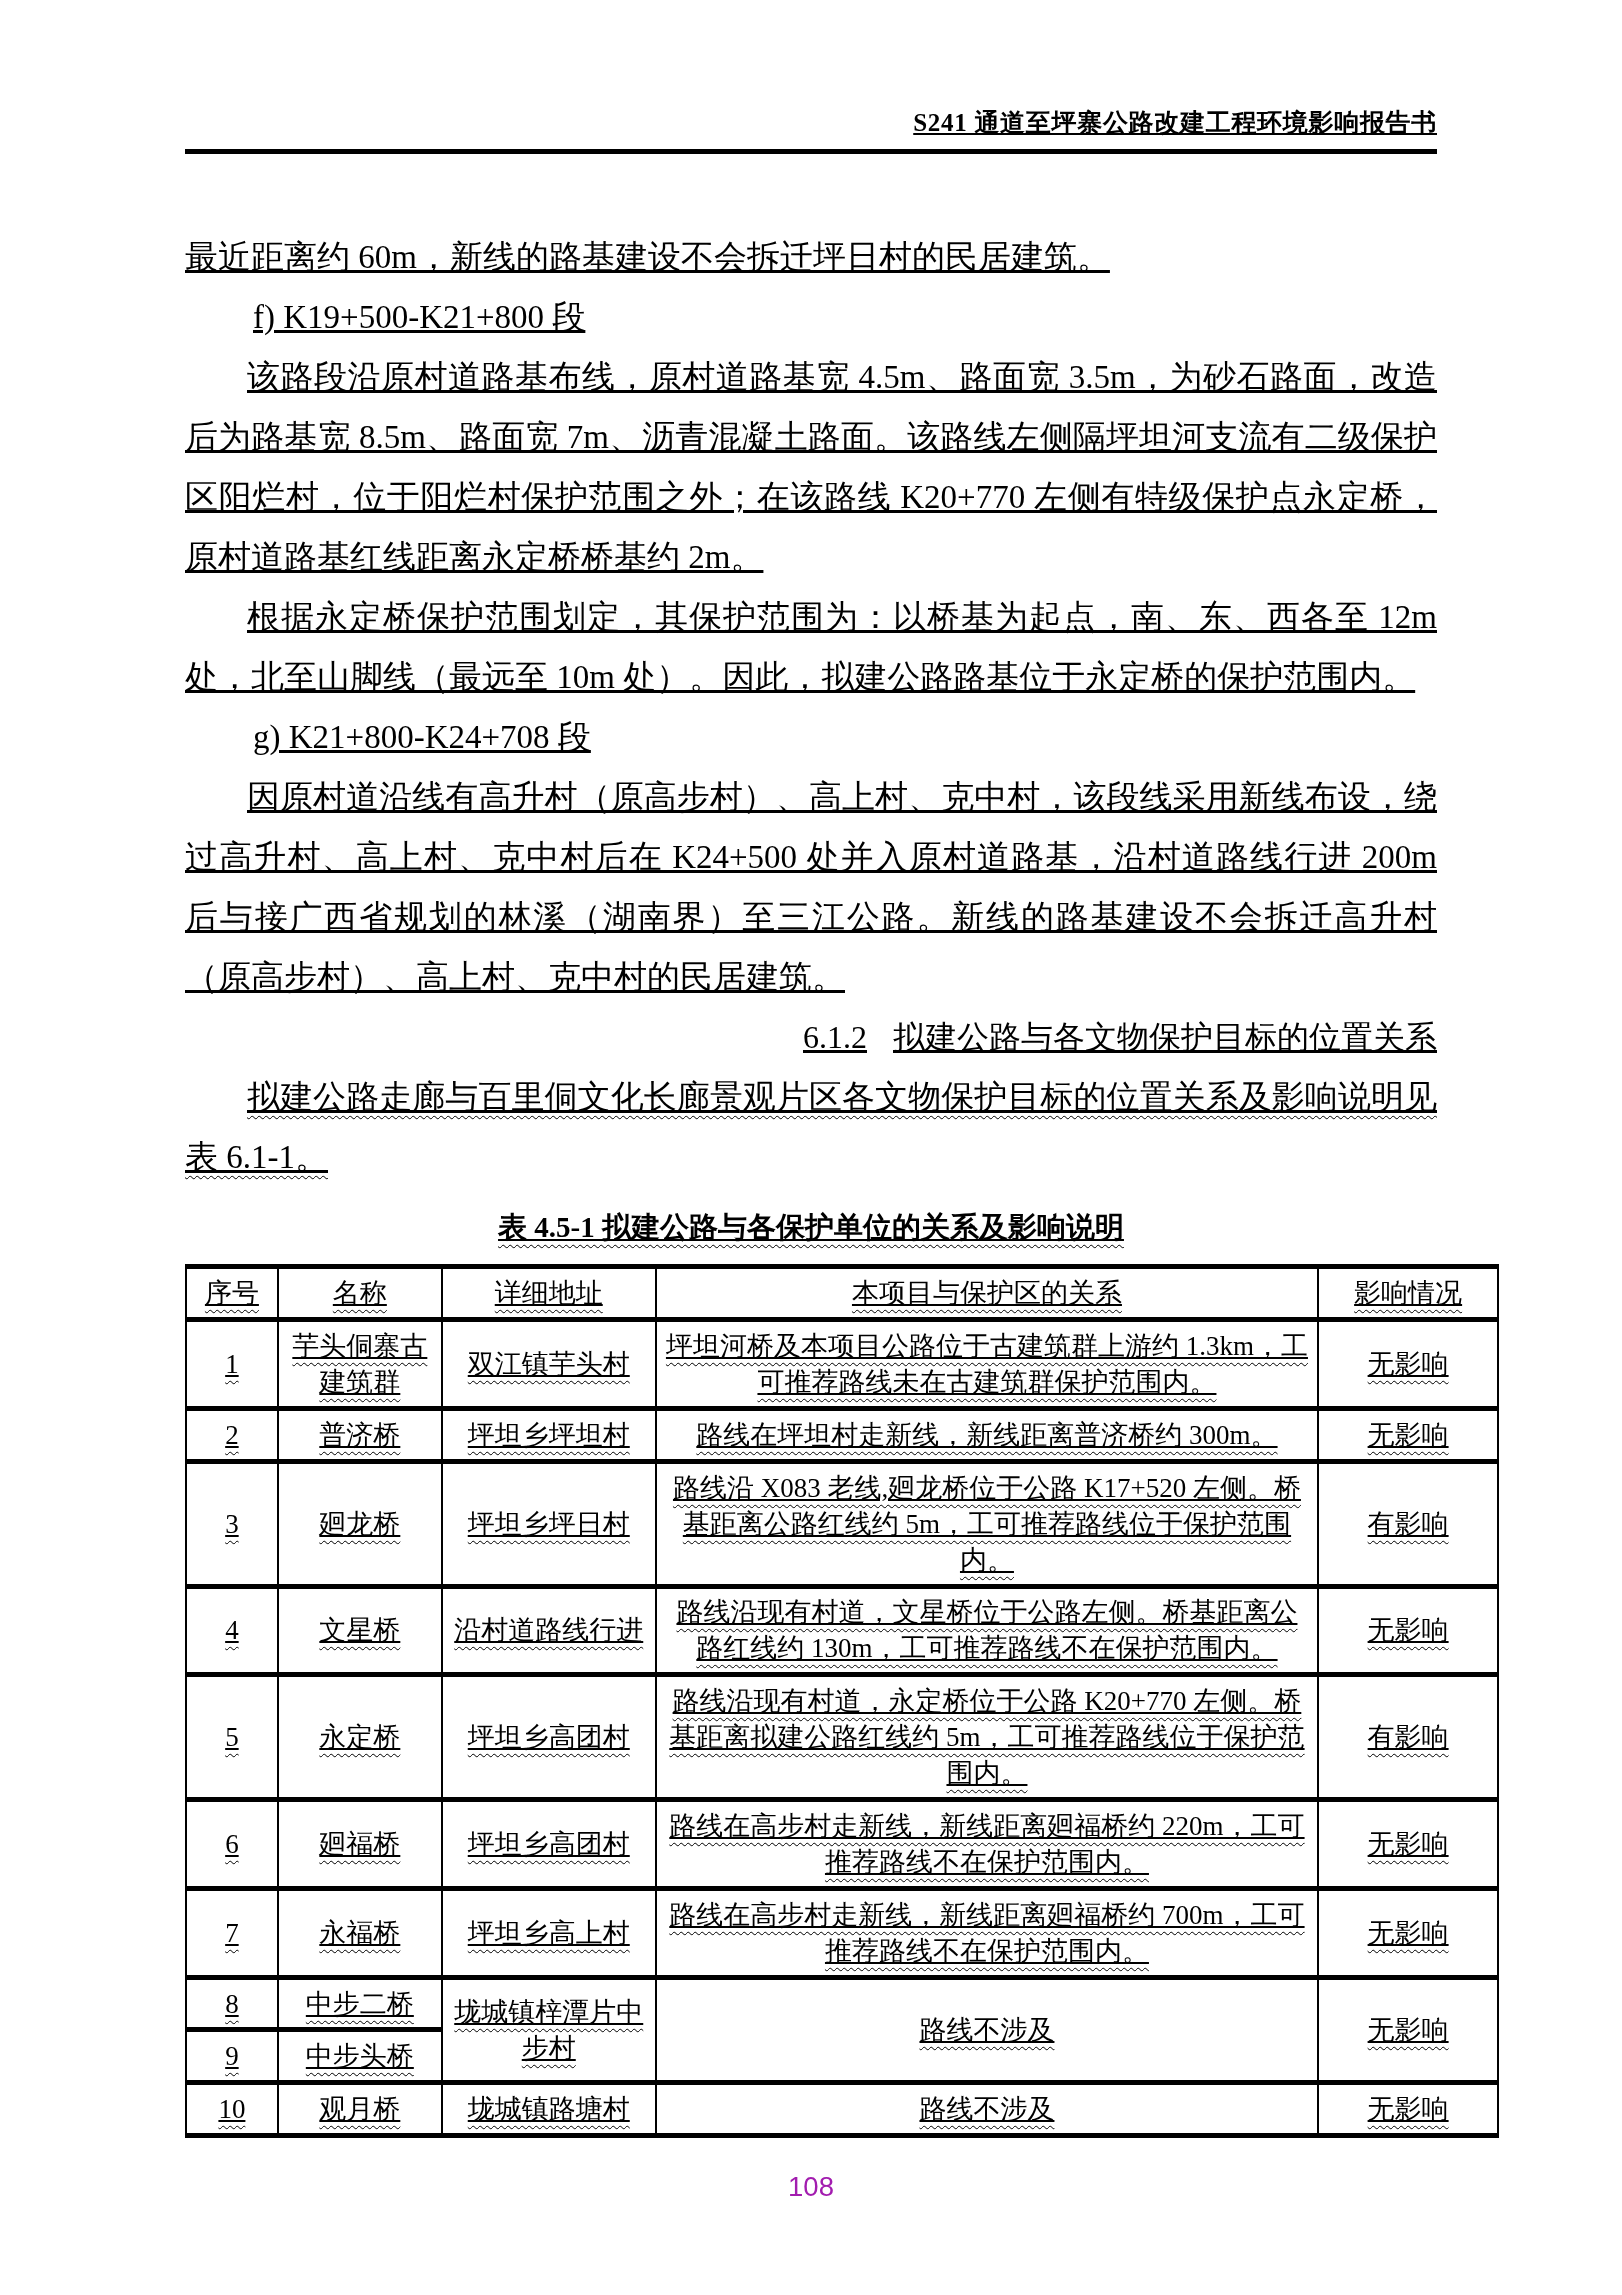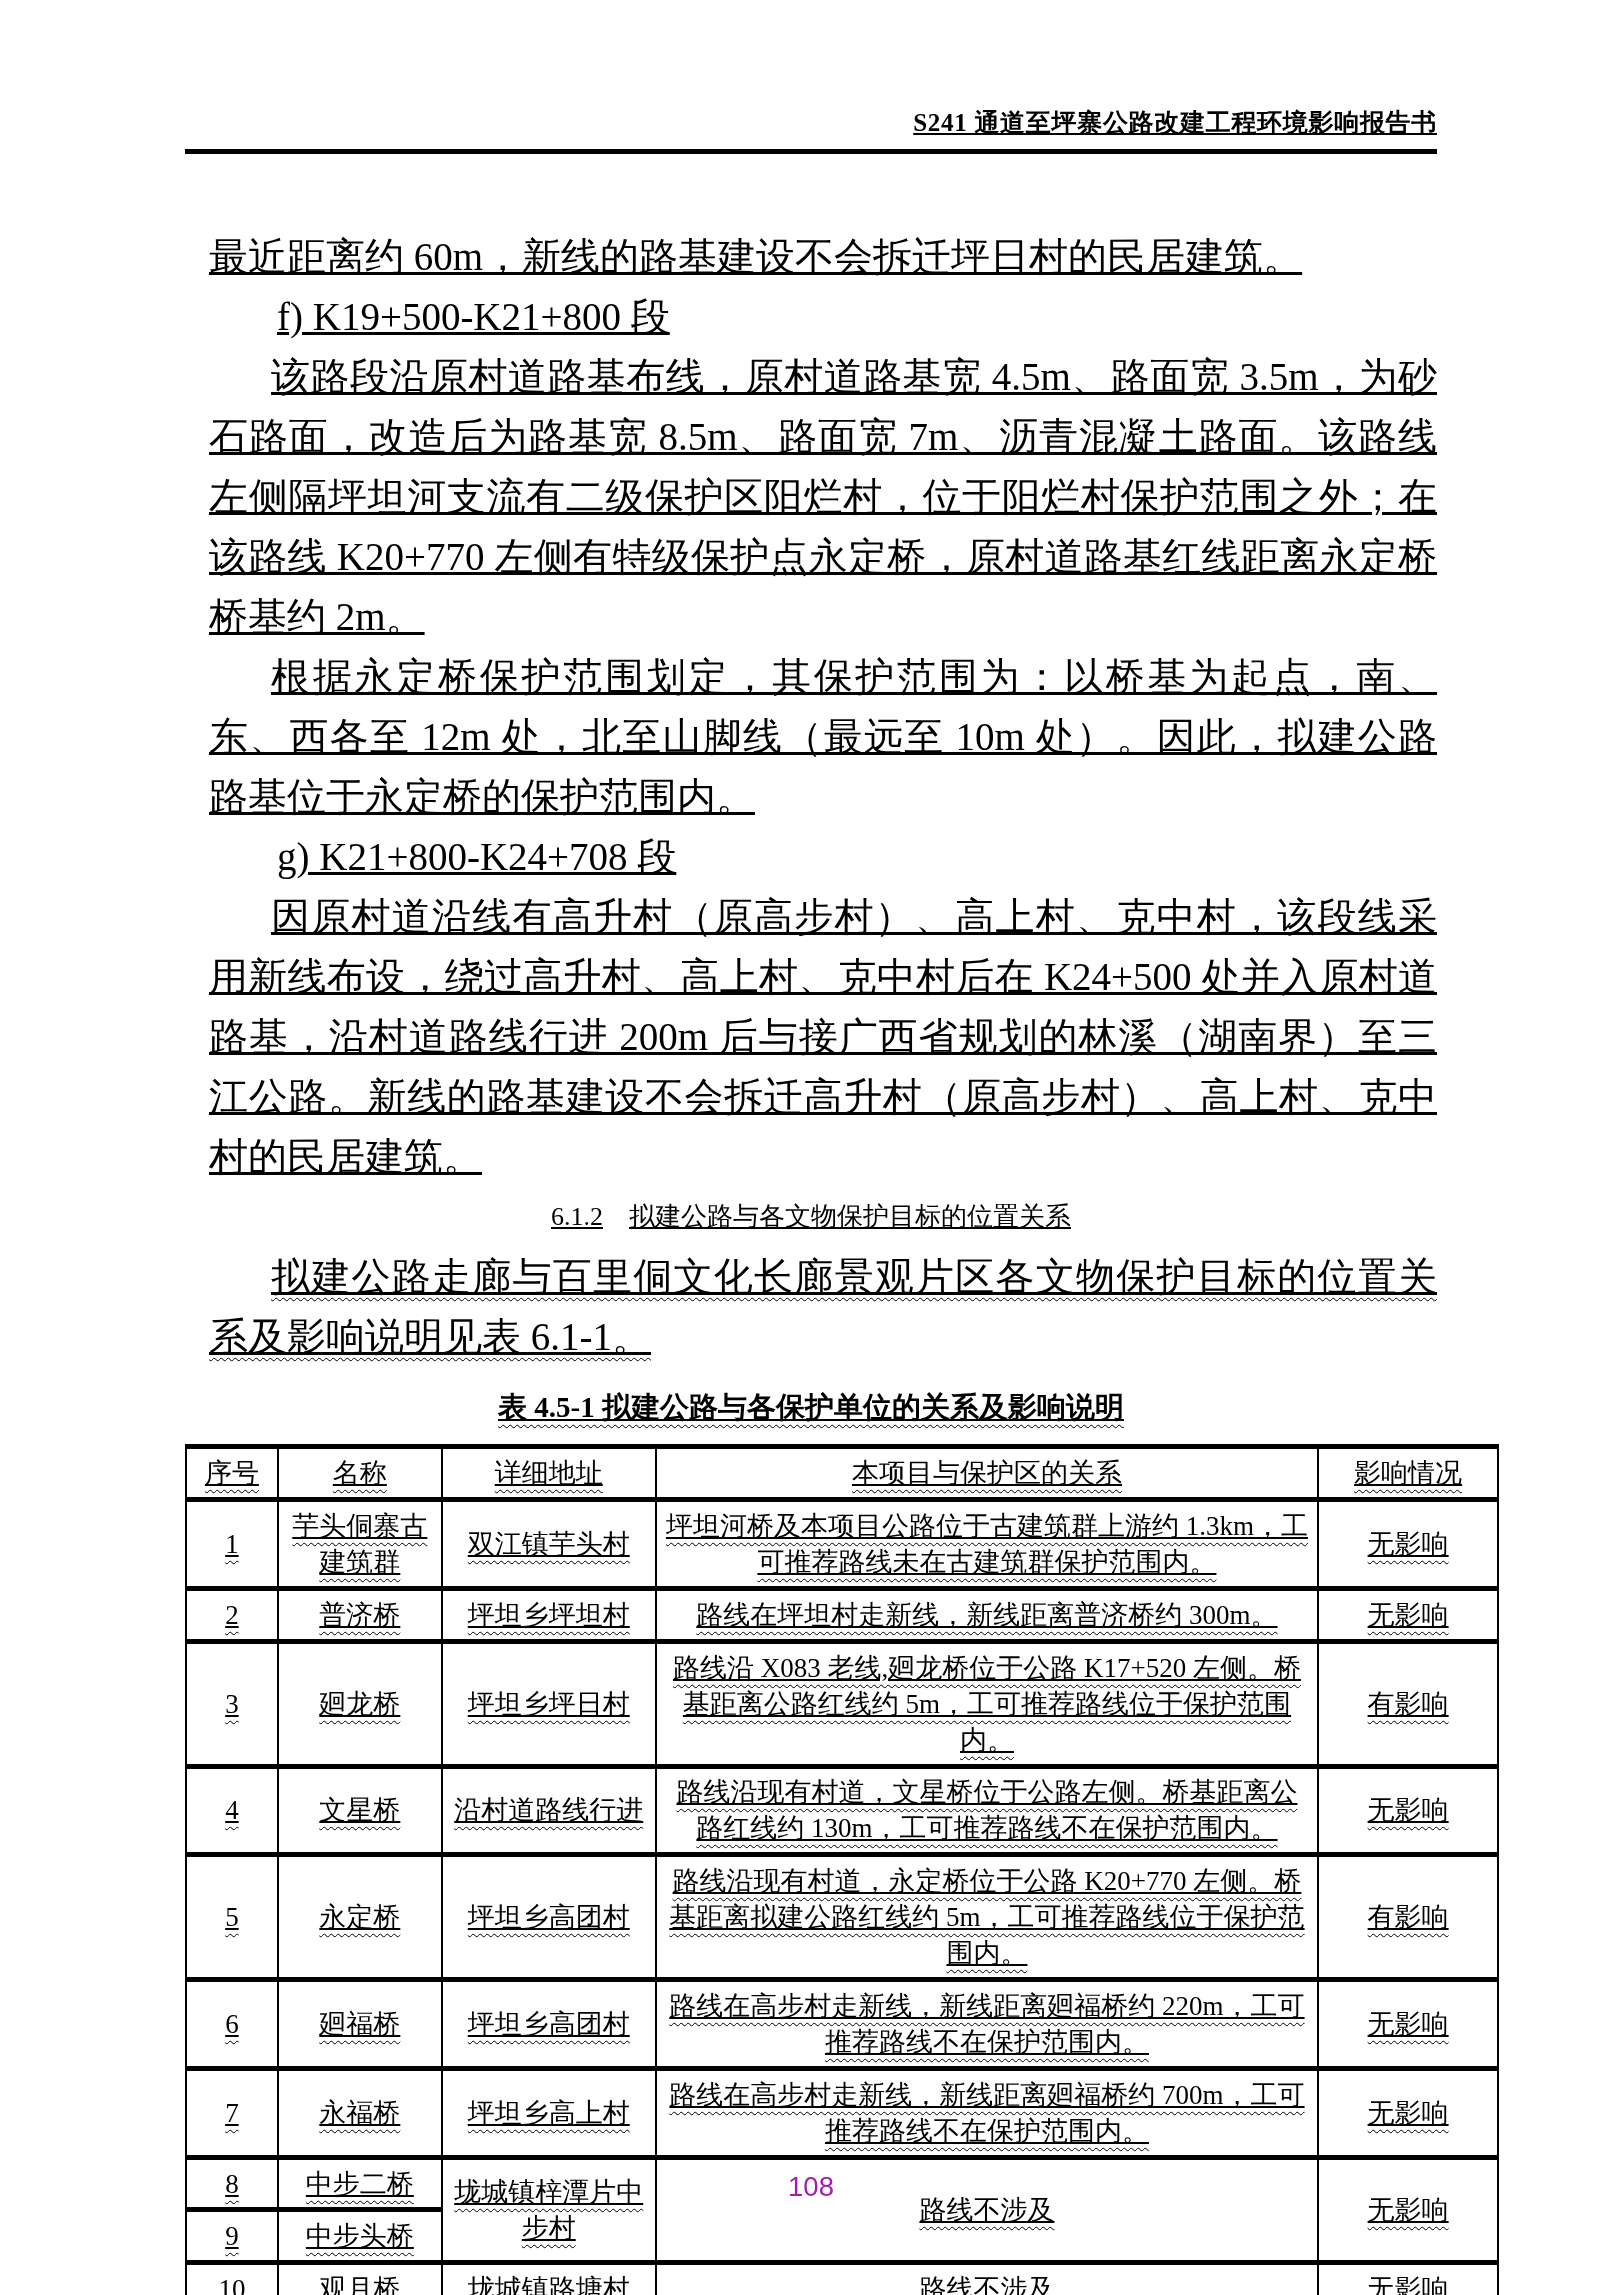--- a/index.html
+++ b/index.html
@@ -28,33 +28,32 @@
   }
   .header-rule {
     height: 5.9px;
     background: #000000;
     margin-top: 10.5px;
   }
 
   
   .body-block { margin-top: 73px; }
   .para {
-    font-size: 39px;
+    font-size: 33px;
     line-height: 60px;
     text-align: justify;
     text-justify: inter-ideograph;
-    margin-left: 24px;
   }
   .para.indent { text-indent: 62px; }
   .para.list-item { padding-left: 68px; text-align: left; }
   .section-heading {
-    font-size: 26px;
+    font-size: 32px;
     font-weight: normal;
     line-height: 60px;
-    text-align: center;
+    text-align: right;
   }
   .section-heading .sec-no { margin-right: 26px; }
 
   
   .wavy {
     text-decoration-line: underline;
     text-decoration-style: wavy;
     text-decoration-color: #000000;
     text-decoration-thickness: 1.3px;
     text-underline-offset: 7.2px;

